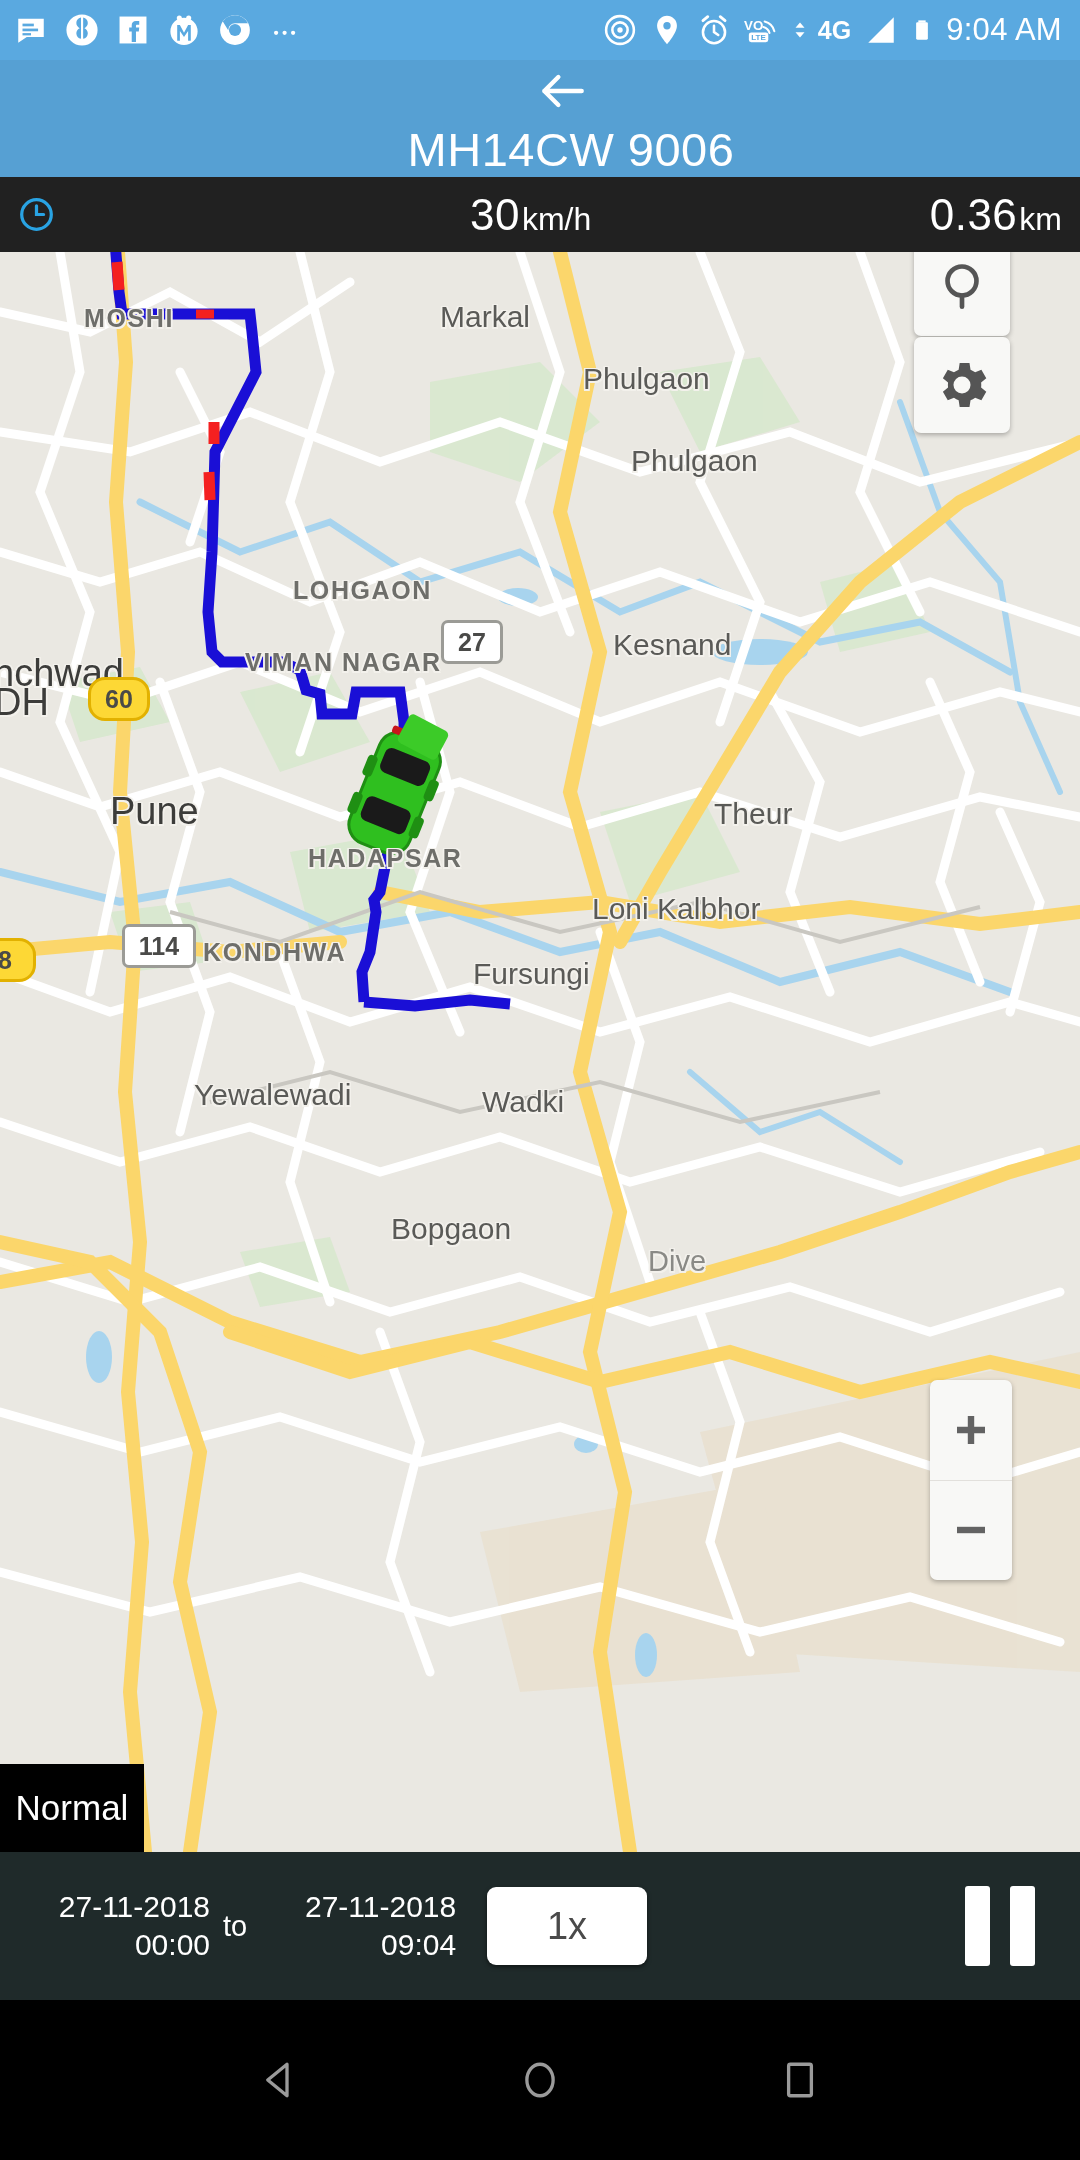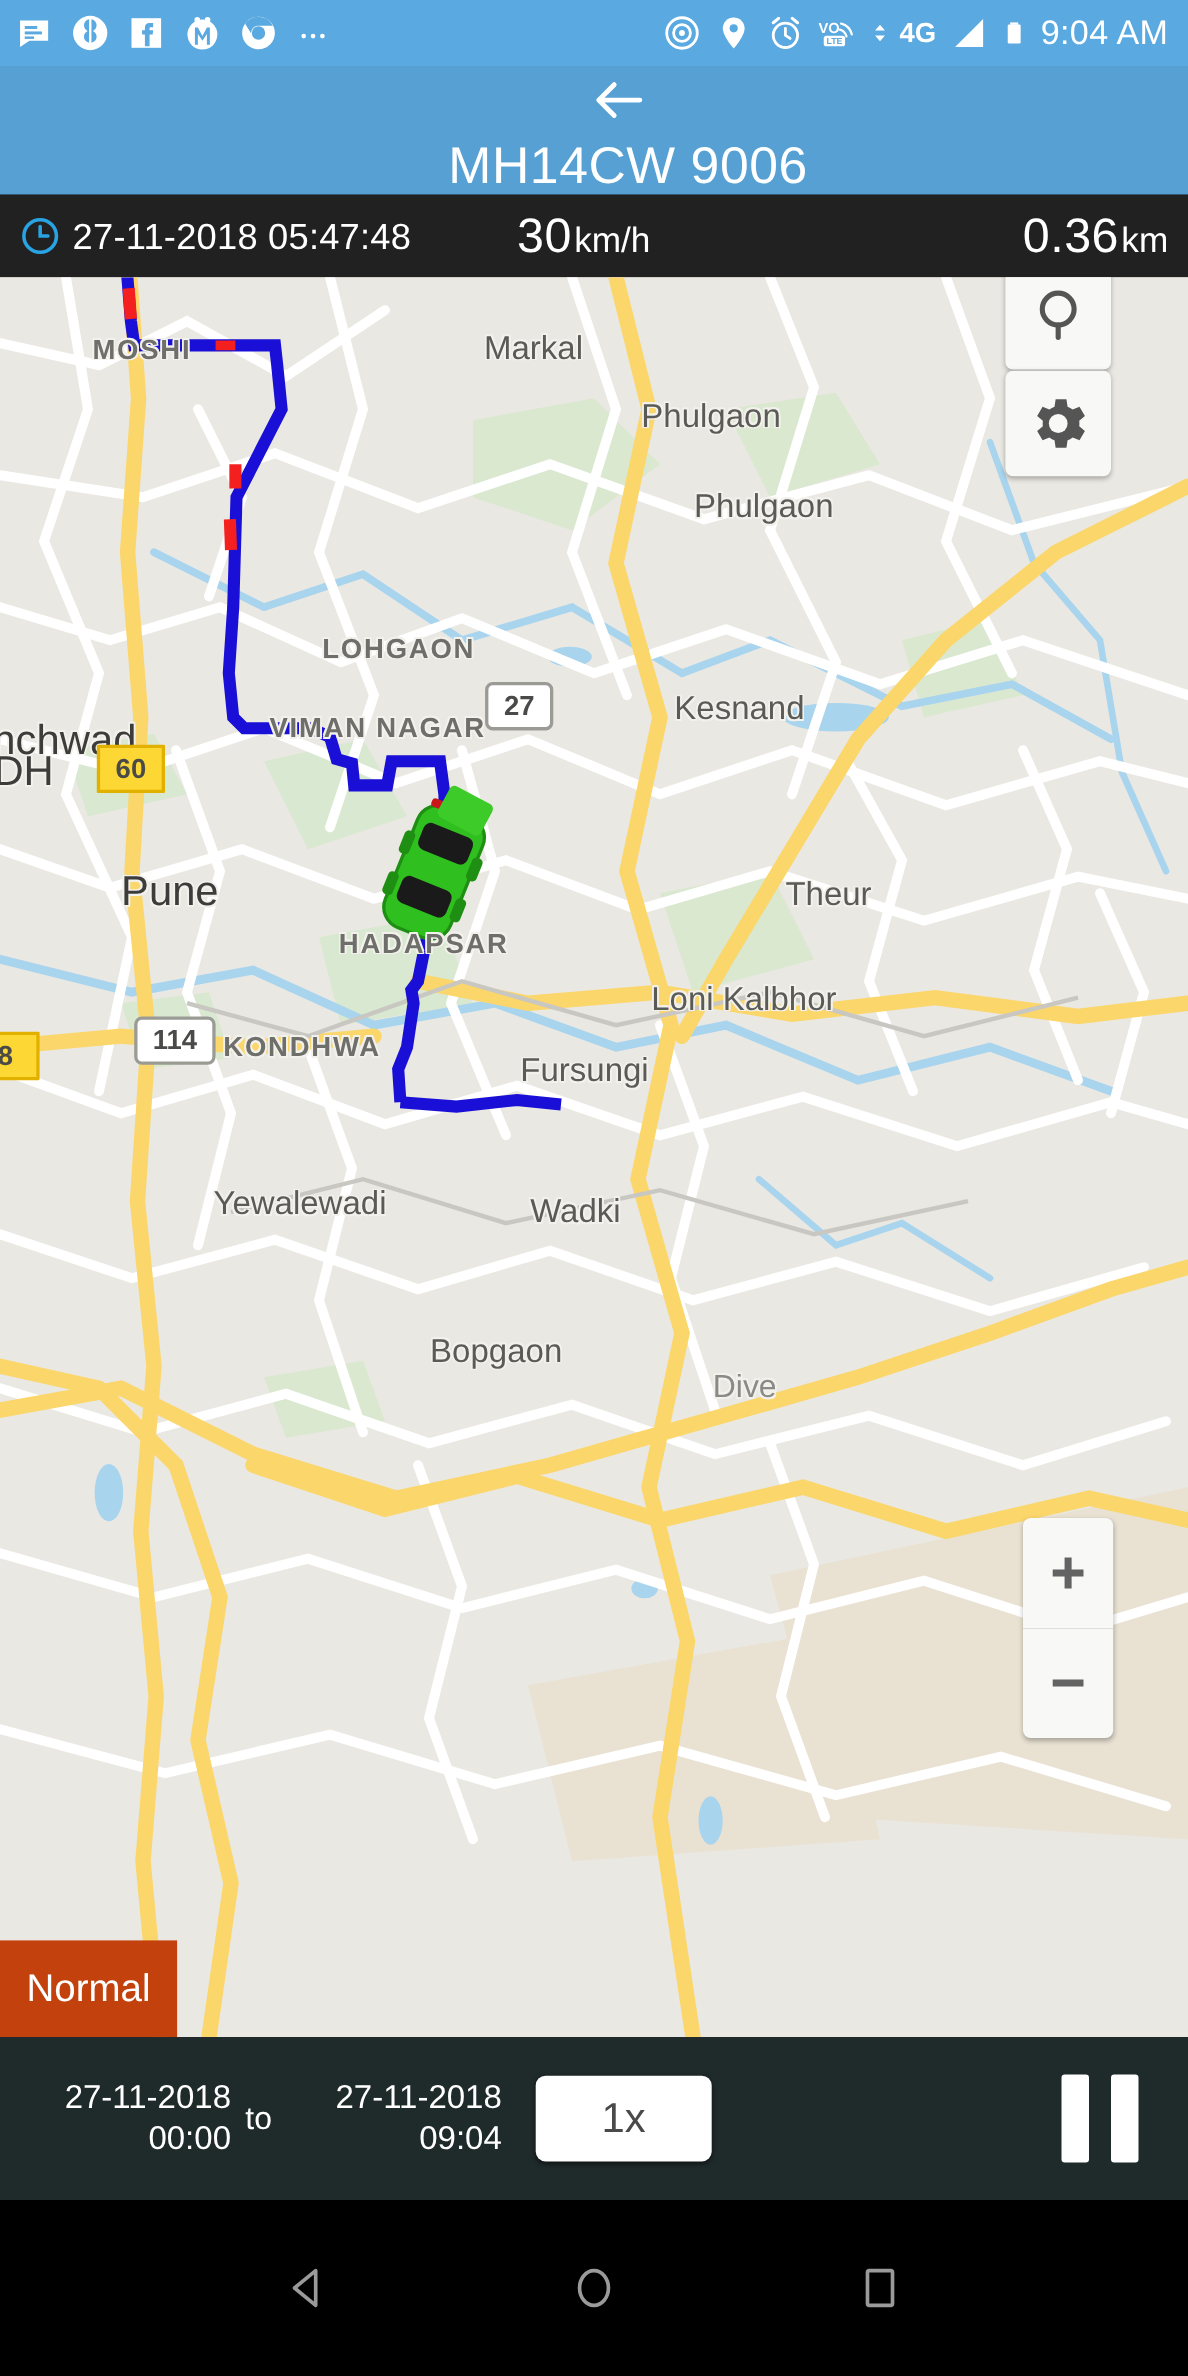--- a/index.html
+++ b/index.html
@@ -42,35 +42,35 @@
     text-shadow: -1.5px 0 #f3f1ec, 0 1.5px #f3f1ec, 1.5px 0 #f3f1ec, 0 -1.5px #f3f1ec,
                  -1.5px -1.5px #f3f1ec, 1.5px 1.5px #f3f1ec, 1.5px -1.5px #f3f1ec, -1.5px 1.5px #f3f1ec;}
   .p-city{ font-size:38px; color:#3c3c3a; }
   .p-town{ font-size:30px; color:#5a5a57; }
   .p-area{ font-size:25px; font-weight:bold; color:#6e6e6a; letter-spacing:1.6px;}
   .p-far{ font-size:29px; color:#8a8a86; }
 
   .shield{ position:absolute; width:62px; height:44px; border:3px solid #9b9b96;
     border-radius:7px; background:#fff; color:#4a4a48; font-size:25px; font-weight:bold;
     display:flex; align-items:center; justify-content:center; }
-  .shield.hwy{ background:#fdd835; border-color:#e2b100; border-radius:1px; }
+  .shield.hwy{ background:#fdd835; border-color:#e2b100; border-radius:17px; }
 
   
   .mapbtn{ position:absolute; background:#f8f8f6; border-radius:7px;
     box-shadow:0 2px 5px rgba(0,0,0,.28); display:flex; align-items:center; justify-content:center; }
   #btn-layers{ left:914px; top:-12px; width:96px; height:96px; }
   #btn-settings{ left:914px; top:85px; width:96px; height:96px; }
   #zoomctl{ position:absolute; left:930px; top:1128px; width:82px; height:200px;
     background:#f8f8f6; border-radius:7px; box-shadow:0 2px 5px rgba(0,0,0,.28);
     display:flex; flex-direction:column; }
   .zbtn{ flex:1; display:flex; align-items:center; justify-content:center; }
   #zoomctl .zbtn:first-child{ border-bottom:1px solid #e2e0dc; }
 
-  #normal-badge{ position:absolute; left:0; bottom:0; width:161px; height:88px;
-    background:#c2410c; color:#fff; font-size:35px; display:flex;
+  #normal-badge{ position:absolute; left:0; bottom:0; width:144px; height:88px;
+    background:#000000; color:#fff; font-size:35px; display:flex;
     align-items:center; justify-content:center; }
 
   
   #bottombar{ position:absolute; left:0; top:1852px; width:1080px; height:148px;
     background:#1f2a2a; display:flex; align-items:center; }
   #range{ display:flex; align-items:center; margin-left:14px; }
   .rcol{ color:#fff; font-size:30px; line-height:38px; text-align:right; width:196px;}
   .rcol .l2{ display:block; }
   #rto{ color:#fff; font-size:29px; margin:0 13px; }
   #routeicon{ margin-left:60px; }
@@ -169,21 +169,20 @@
     </div>
     <div id="apptitle">MH14CW 9006</div>
   </div>
 
   <div id="infobar">
     <div id="infodate">
       <svg width="37" height="37" viewBox="0 0 24 24">
         <circle cx="12" cy="12" r="9.6" fill="none" stroke="#29a3e3" stroke-width="2.1"></circle>
         <path d="M12 6.4V12h4.6" stroke="#29a3e3" stroke-width="2.1" fill="none" stroke-linecap="round"></path>
       </svg>
-      <span class="txt">27-11-2018 05:47:48</span>
     </div>
     <div class="metric" id="speedbox">
       <span class="big">30</span>
       <span class="unit">km/h</span>
     </div>
     <div class="metric" id="distbox">
       <span class="big">0.36</span>
       <span class="unit">km</span>
     </div>
   </div>

